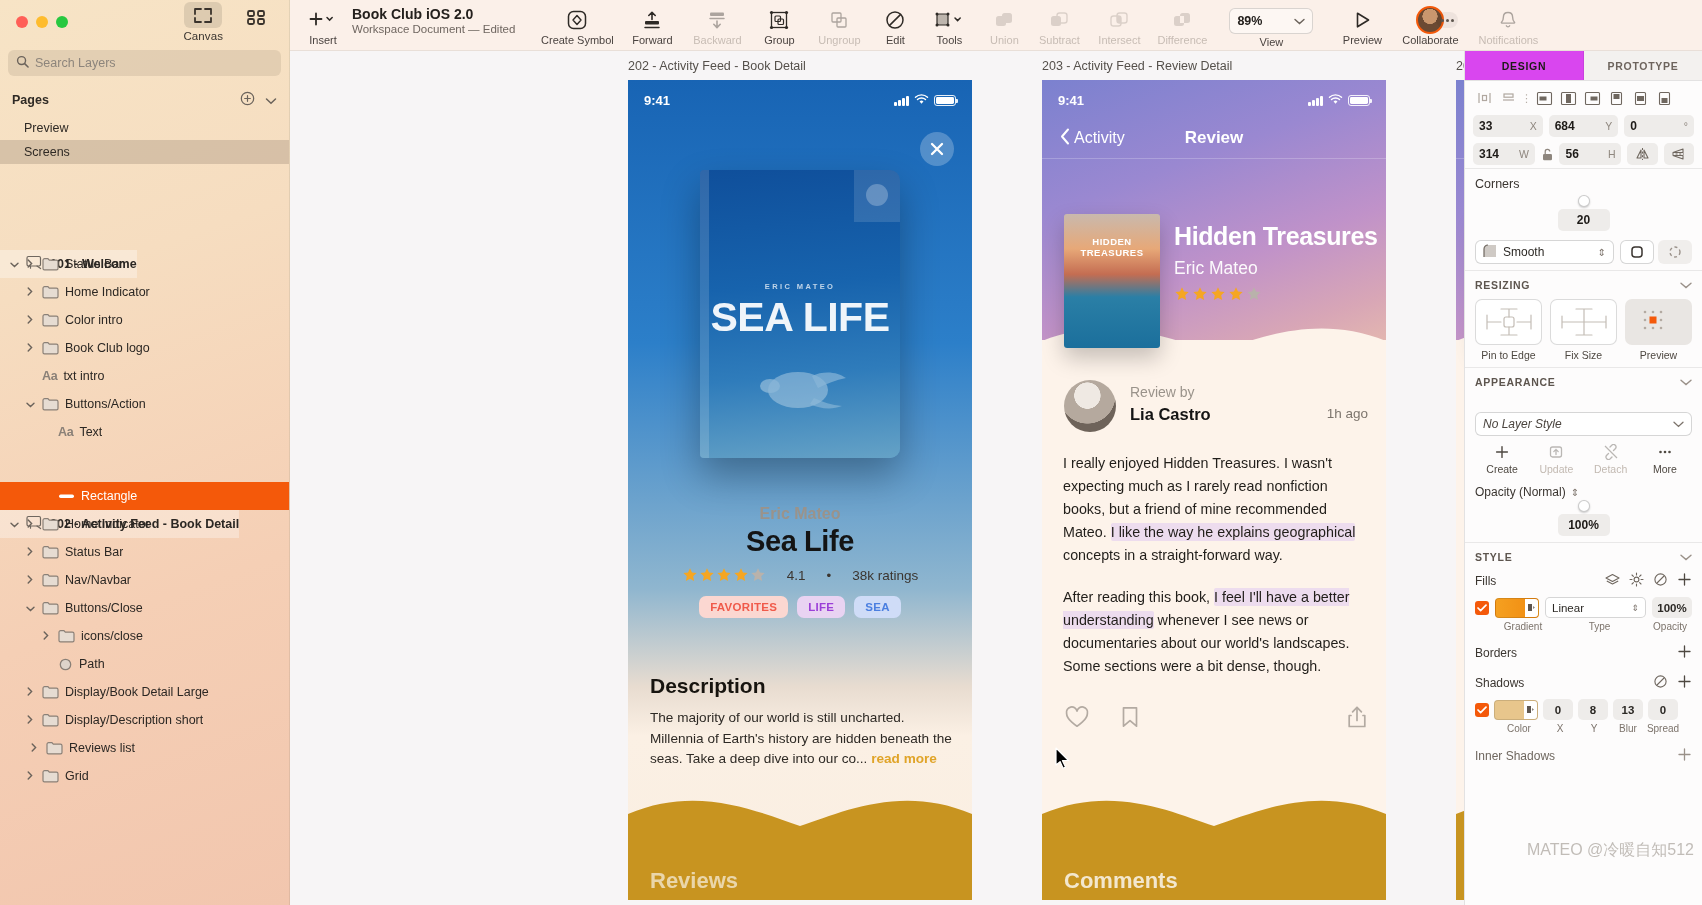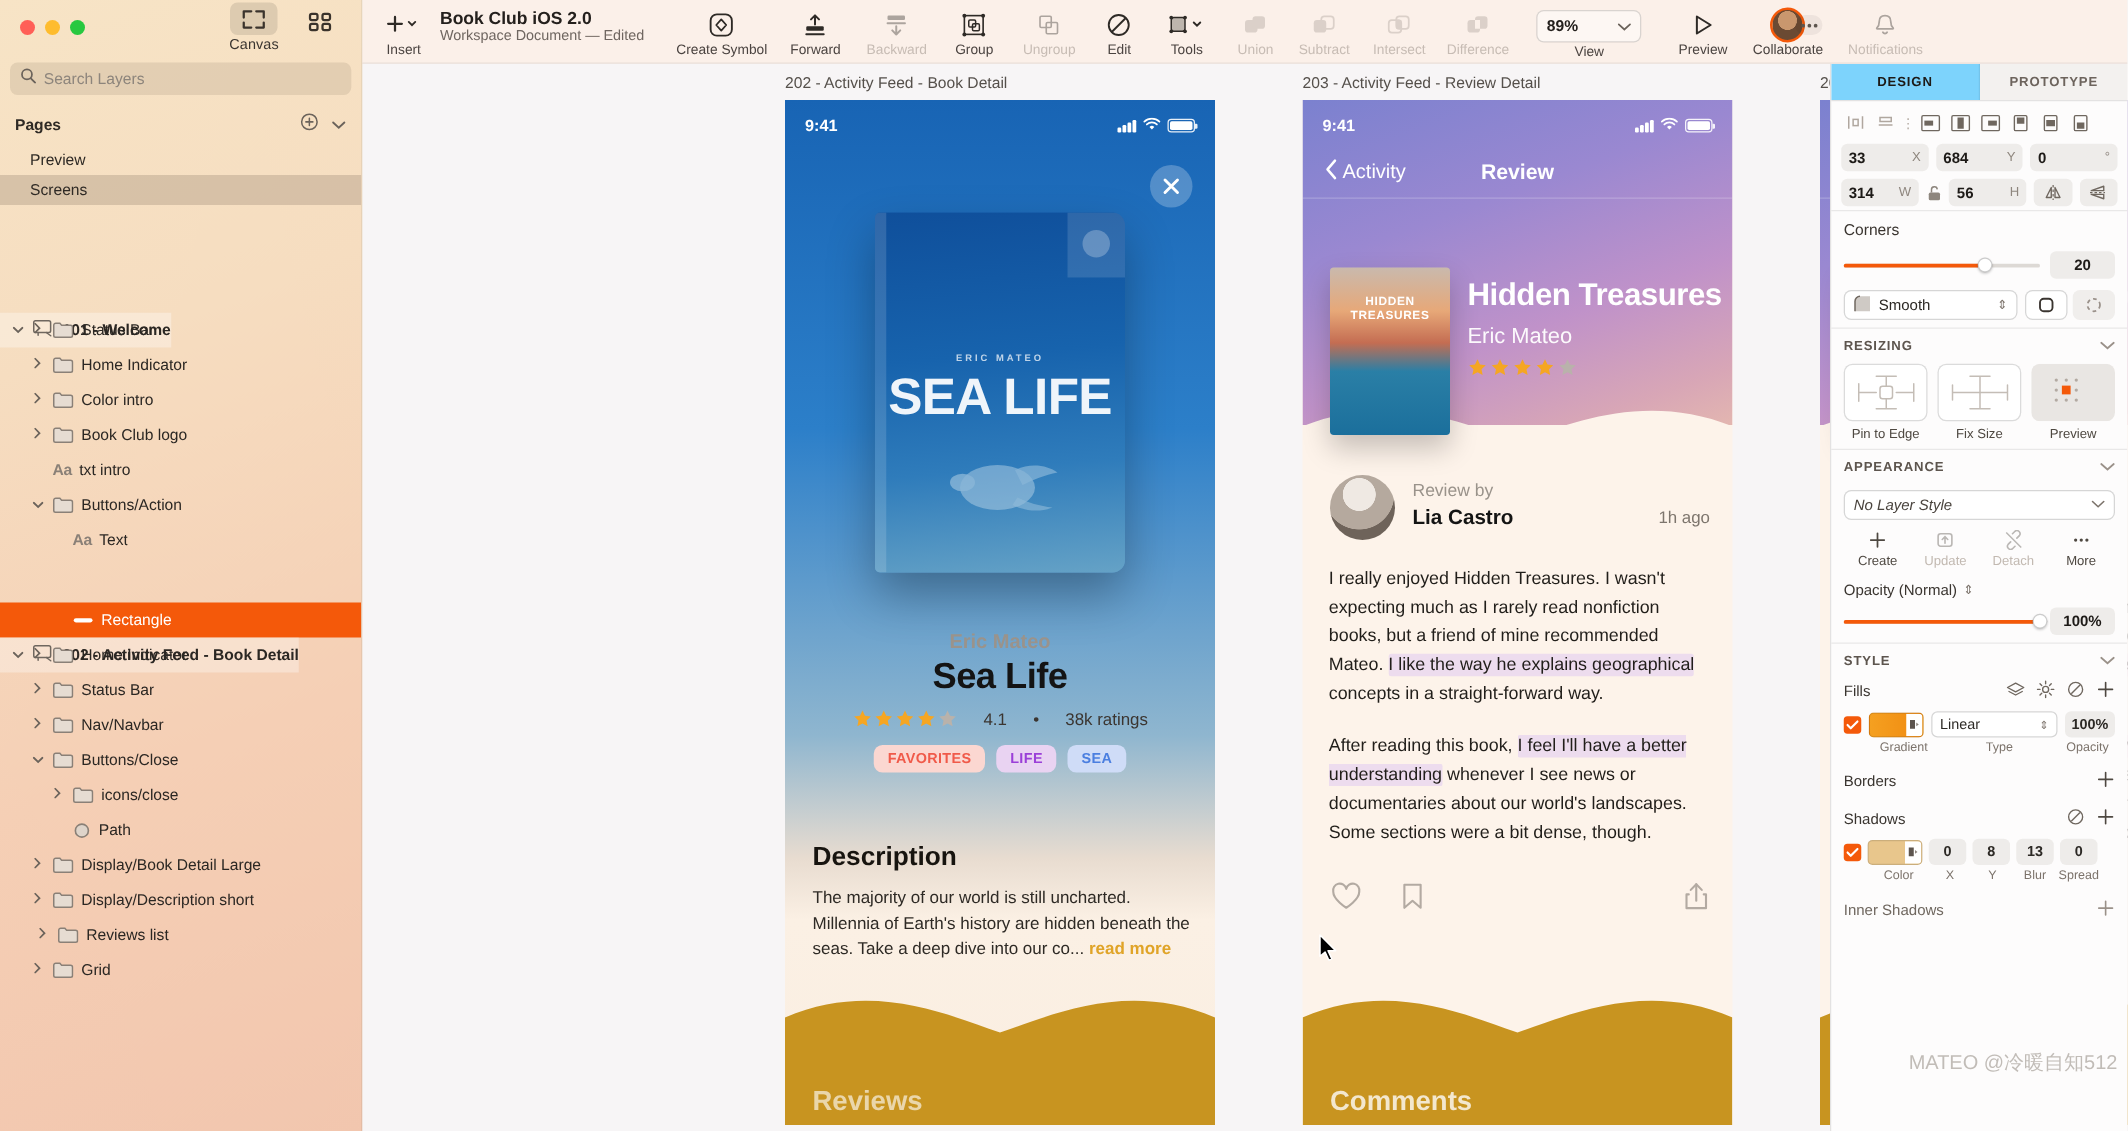--- a/index.html
+++ b/index.html
@@ -187,21 +187,21 @@
   
   .inspector {
     position:absolute; right:0; top:51px; width: 238px; bottom:0;
     background: #fdfcfc; border-left: 1px solid rgba(0,0,0,0.10);
     z-index: 20; overflow: hidden; font-size: 12px; color:#2c2925;
   }
   .insp-tabs { display:flex; height: 30px; border-bottom: 1px solid rgba(0,0,0,0.10); }
   .insp-tab { flex:1; display:flex; align-items:center; justify-content:center; font-size: 10.5px;
               letter-spacing: .7px; font-weight: 700; color:#6d645d; cursor:pointer; }
   .insp-tab.active { color:#1d1a17; background:#fff; box-shadow: inset 0 -2px 0 rgba(0,0,0,0); }
-  .insp-tab:first-child { border-right:1px solid rgba(0,0,0,0.07); background:#7dd3fc;}
+  .insp-tab:first-child { border-right:1px solid rgba(0,0,0,0.07); background:#d946ef;}
   .insp-tab:last-child { background:#f3f1ef; }
 
   .align-row { display:flex; align-items:center; gap: 2px; padding: 7px 8px 4px 8px; }
   .al-btn { width: 22px; height: 20px; display:flex; align-items:center; justify-content:center; border-radius:4px; cursor:pointer;}
   .al-dots { width: 10px; text-align:center; color:#b6ada5; font-size: 11px; }
 
   .field-row { display:flex; gap: 6px; padding: 3px 8px; }
   .field {
     flex:1; height: 22px; border-radius: 5px; background: #eeecea;
     display:flex; align-items:center; padding: 0 6px; gap: 4px;
@@ -209,21 +209,21 @@
   .field .val { font-size: 12px; color:#1d1a17; font-weight:600; }
   .field .unit { margin-left:auto; font-size: 10.5px; color:#8e867e; }
   .icon-btn { width: 34px; height: 22px; border-radius:5px; background:#eeecea; display:flex;align-items:center;justify-content:center; cursor:pointer;}
   .lock { width:14px; display:flex; align-items:center; justify-content:center;}
 
   .sect { border-top: 1px solid rgba(0,0,0,0.08); padding: 8px 10px 6px 10px; }
   .sect-hd { display:flex; align-items:center; font-size: 10.5px; font-weight:700; letter-spacing:.7px; color:#5d554e;}
   .sect-hd .cv { margin-left:auto; color:#9a9189; }
   .sect-title-plain { font-size: 12.5px; color:#3a3530; }
 
-  .slider-row { display:flex; align-items:center; gap: 8px; margin-top: 10px; }
+  .slider-row { display:flex; align-items:center; gap: 8px; margin-top: 10px; flex-direction: column; }
   .slider { flex:1; height: 3px; background: #ddd9d5; border-radius:2px; position:relative; }
   .slider .fill { position:absolute; left:0; top:0; bottom:0; background:#f4590a; border-radius:2px; }
   .slider .knob { position:absolute; top:50%; width: 12px; height:12px; border-radius:50%; background:#fff;
                   border:1px solid rgba(0,0,0,.2); transform: translate(-50%,-50%); box-shadow: 0 1px 2px rgba(0,0,0,.2);}
   .num-box { width: 52px; height: 22px; border-radius:5px; background:#eeecea; display:flex;align-items:center;justify-content:center;
              font-size:12px; font-weight:600; color:#1d1a17; }
 
   .select {
     height: 24px; border-radius:6px; border:1px solid rgba(0,0,0,0.16); background:#fff;
     display:flex; align-items:center; padding: 0 7px; gap:6px; font-size:12px; cursor:pointer;
@@ -1194,21 +1194,21 @@
 
       <div class="sect">
         <div class="sect-hd">
           <span>APPEARANCE</span>
           <span class="cv">
             <svg width="12" height="7" viewBox="0 0 12 7">
                 <path d="M1 1.2L6 5.6 11 1.2" stroke="#9a9189" stroke-width="1.4" fill="none" stroke-linecap="round"></path>
               </svg>
           </span>
         </div>
-        <div class="select" style="margin-top:12px; font-style:italic; color:#4a443e;">
+        <div class="select" style="margin-top:24px; font-style:italic; color:#4a443e;">
           <span>No Layer Style</span>
           <span class="cv">
             <svg width="11" height="7" viewBox="0 0 11 7">
                 <path d="M1 1.2L5.5 5.4 10 1.2" stroke="#7c736b" stroke-width="1.3" fill="none" stroke-linecap="round"></path>
               </svg>
           </span>
         </div>
         <div class="mini-acts">
           <div class="mini-act">
             <svg width="16" height="16" viewBox="0 0 16 16">

